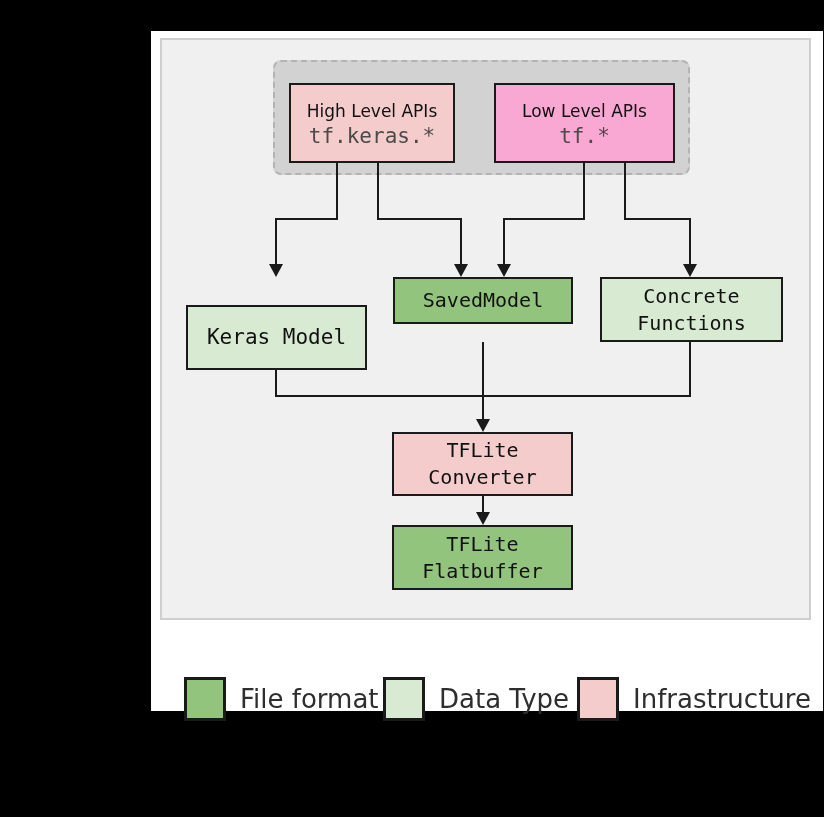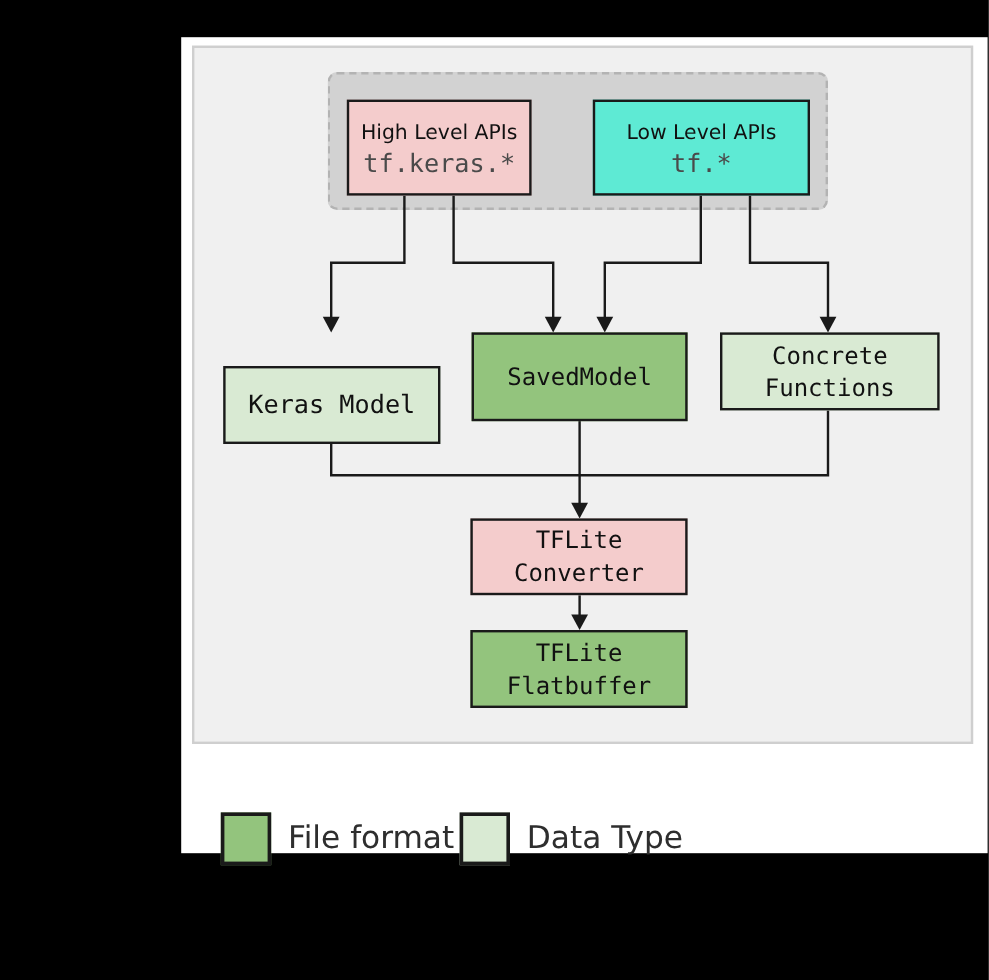--- a/index.html
+++ b/index.html
@@ -45,25 +45,25 @@
     white-space:pre-line;
     line-height:27px;
   }
   .node .api-title{
     font-size:17px;color:#111;line-height:22px;
   }
   .node .api-code{
     font-family:"DejaVu Sans Mono","Liberation Mono",monospace;
     font-size:21px;color:#4a4a4a;line-height:22px;margin-top:3px;
   }
-  #node-high{left:289px;top:83px;width:154px;height:80px;}
+  #node-high{left:289px;top:83px;width:166px;height:80px;}
   #node-low{left:494px;top:83px;width:181px;height:80px;}
   #node-keras{left:186px;top:277px;width:181px;height:65px;margin-top:28px;}
   #node-keras .mono-label{font-size:21px;}
-  #node-saved{left:393px;top:277px;width:180px;height:74px;}
+  #node-saved{left:393px;top:277px;width:180px;height:47px;}
   #node-concrete{left:600px;top:277px;width:183px;height:65px;}
   #node-converter{left:392px;top:432px;width:181px;height:64px;}
   #node-flatbuffer{left:392px;top:525px;width:181px;height:65px;}
   .legend{
     position:absolute;left:151px;top:620px;width:672px;height:91px;margin-top:32px;
   }
   .legend-item{
     position:absolute;display:flex;align-items:center;
   }
   .legend-swatch{
@@ -108,21 +108,21 @@
     <polygon points="476,419 490,419 483,432"></polygon>
     <polygon points="476,512 490,512 483,525"></polygon>
   </g>
 </svg>
 
 <div class="node" id="node-high" style="background-color: rgb(244, 204, 204);">
   <div class="api-title">High Level APIs</div>
   <div class="api-code">tf.keras.*</div>
 </div>
 
-<div class="node" id="node-low" style="background-color: #5eead4;">
+<div class="node" id="node-low" style="background-color: #f9a8d4;">
   <div class="api-title">Low Level APIs</div>
   <div class="api-code">tf.*</div>
 </div>
 
 <div class="node" id="node-keras" style="background-color: rgb(217, 234, 211);">
   <div class="mono-label">Keras Model</div>
 </div>
 
 <div class="node" id="node-saved" style="background-color: rgb(147, 196, 125);">
   <div class="mono-label">SavedModel</div>
@@ -145,13 +145,17 @@
 
 <div class="legend">
   <div class="legend-item" id="legend-file-format">
     <div class="legend-swatch" style="background-color: rgb(147, 196, 125);"></div>
     <div class="legend-label">File format</div>
   </div>
   <div class="legend-item" id="legend-data-type">
     <div class="legend-swatch" style="background-color: rgb(217, 234, 211);"></div>
     <div class="legend-label">Data Type</div>
   </div>
+  <div class="legend-item" id="legend-infrastructure">
+    <div class="legend-swatch" style="background-color: rgb(244, 204, 204);"></div>
+    <div class="legend-label">Infrastructure</div>
+  </div>
 </div>
 
 </body></html>

